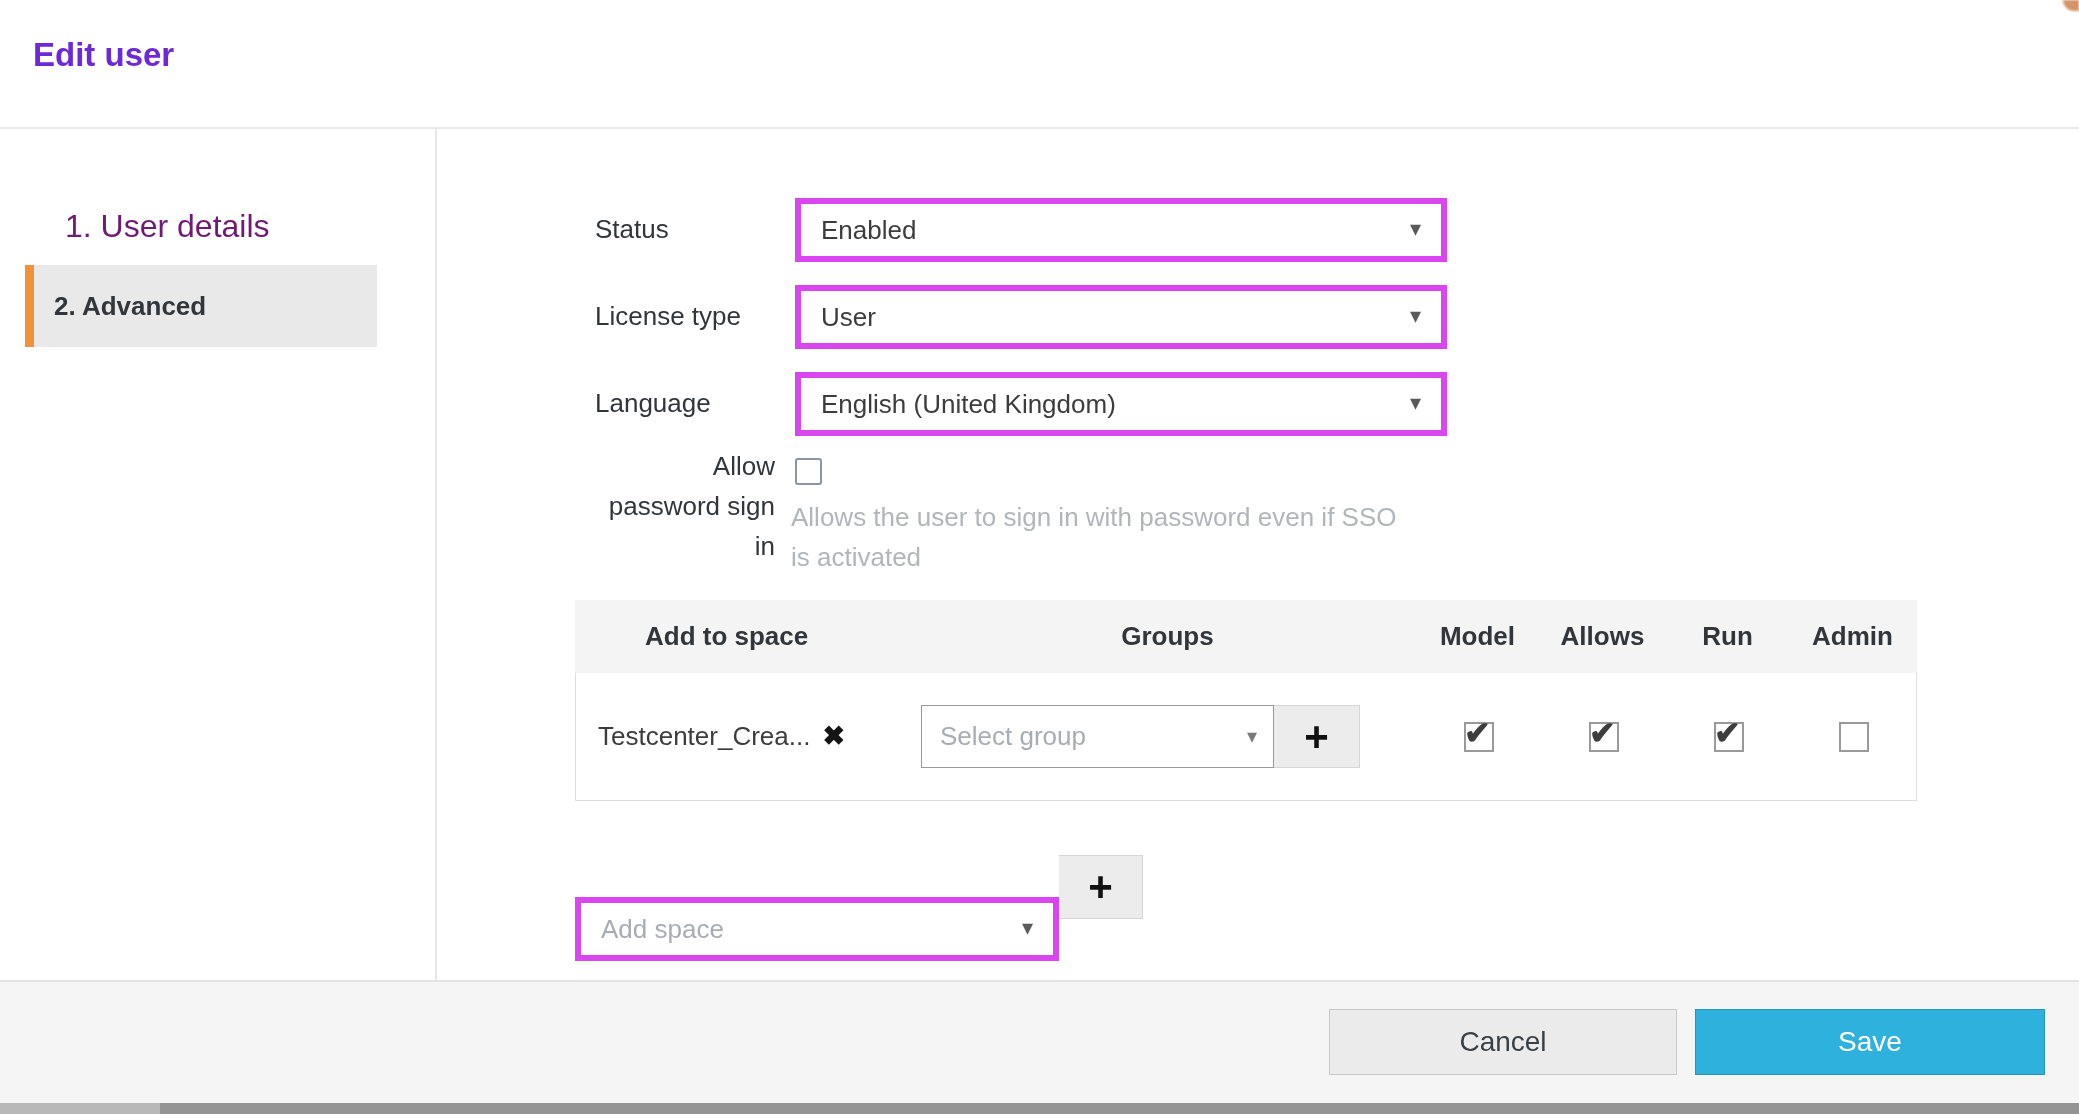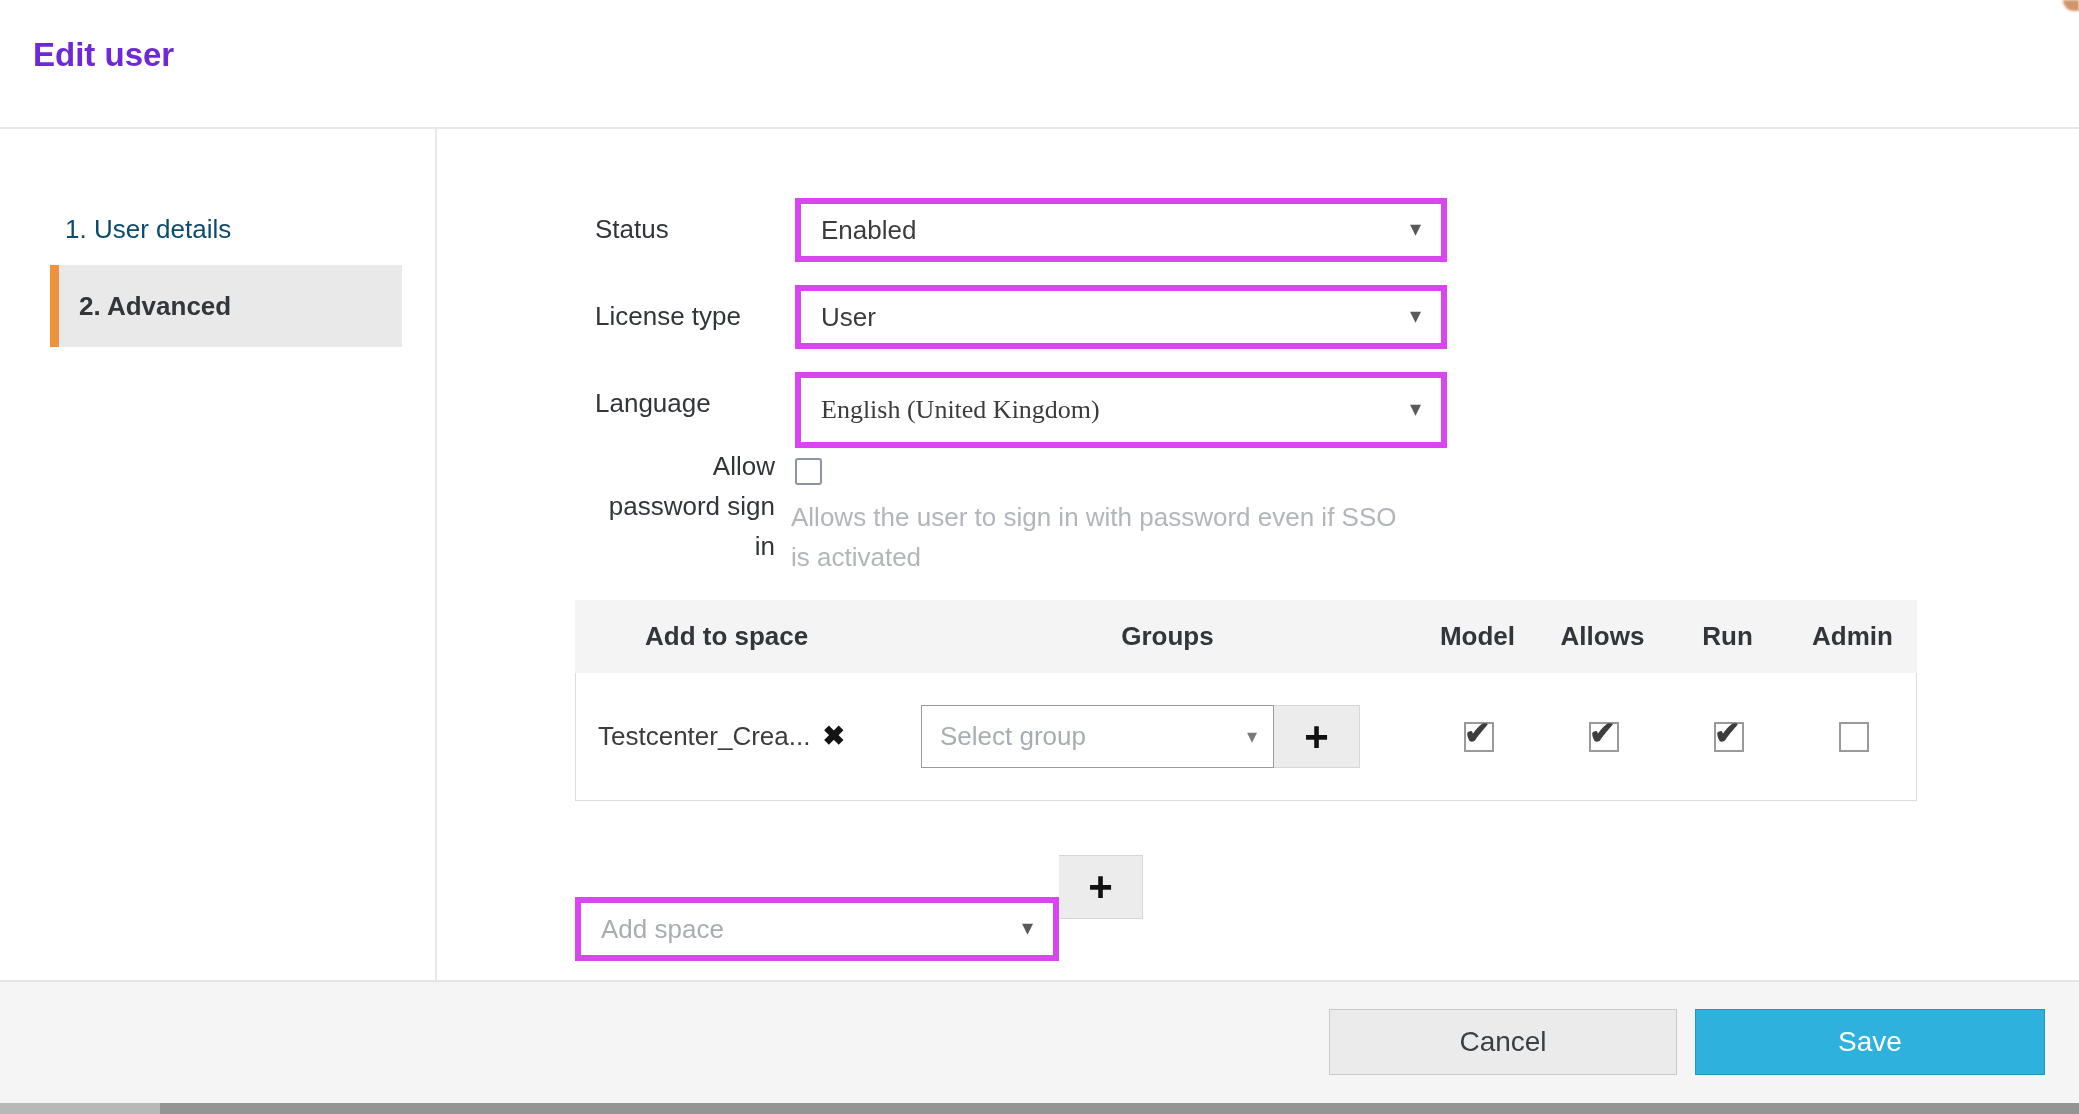--- a/index.html
+++ b/index.html
@@ -5,22 +5,22 @@
   html,body{margin:0;padding:0;background:#fff;font-family:"Liberation Sans",sans-serif;}
   .canvas{position:relative;width:2079px;height:1114px;background:#ffffff;overflow:hidden;}
 
   
   .dlg-title{position:absolute;left:33px;top:36px;font-size:33px;font-weight:bold;color:#6d28d9;}
   .header-divider{position:absolute;left:0;right:0;top:127px;height:2px;background:#e8e8e8;}
   .corner-smudge{position:absolute;right:0;top:0;width:16px;height:11px;background:#c87a45;border-radius:0 0 0 12px;opacity:.8;filter:blur(1px);}
 
   
   .vdivider{position:absolute;left:435px;top:129px;bottom:134px;width:2px;background:#e8e8e8;}
-  .step1{position:absolute;left:65px;top:214px;font-size:26px;color:#0c4a6e;cursor:pointer;}
-  .step2{position:absolute;left:50px;top:265px;width:352px;height:82px;background:#e9e9e9;
+  .step1{position:absolute;left:65px;top:208px;font-size:32px;color:#701a75;cursor:pointer;}
+  .step2{position:absolute;left:25px;top:265px;width:352px;height:82px;background:#e9e9e9;
          border-left:9px solid #f0913c;box-sizing:border-box;display:flex;align-items:center;cursor:pointer;}
   .step2 .lbl{padding-left:20px;font-size:26px;font-weight:bold;color:#32363a;}
 
   
   .field-label{position:absolute;font-size:26px;color:#32363a;}
   .select{position:absolute;box-sizing:border-box;border:6px solid #d946ef;background:#fff;
           display:flex;align-items:center;padding:0 56px 0 20px;font-size:26px;color:#3c3c3c;cursor:pointer;}
   .select .caret{position:absolute;right:20px;top:50%;transform:translateY(-54%);font-size:22px;color:#5a5a5a;}
   .select.placeholder{color:#a9adb3;margin-top:42px;}
 
@@ -90,21 +90,21 @@
     <span class="caret">▾</span>
   </div>
 
   <div class="field-label" style="left:595px;top:301px;text-align:center;">License type</div>
   <div class="select" style="left:795px;top:285px;width:652px;height:64px;">
     <span>User</span>
     <span class="caret">▾</span>
   </div>
 
   <div class="field-label" style="left:595px;top:388px;">Language</div>
-  <div class="select" style="left:795px;top:372px;width:652px;height:76px;font-family:Liberation Serif, serif;">
+  <div class="select" style="left:795px;top:372px;width:652px;height:64px;">
     <span>English (United Kingdom)</span>
     <span class="caret">▾</span>
   </div>
 
   <div class="allow-label">Allow password sign in</div>
   <div class="allow-checkbox"></div>
   <div class="allow-help">Allows the user to sign in with password even if SSO is activated</div>
 
   <div class="spaces-table">
     <div class="thead">

